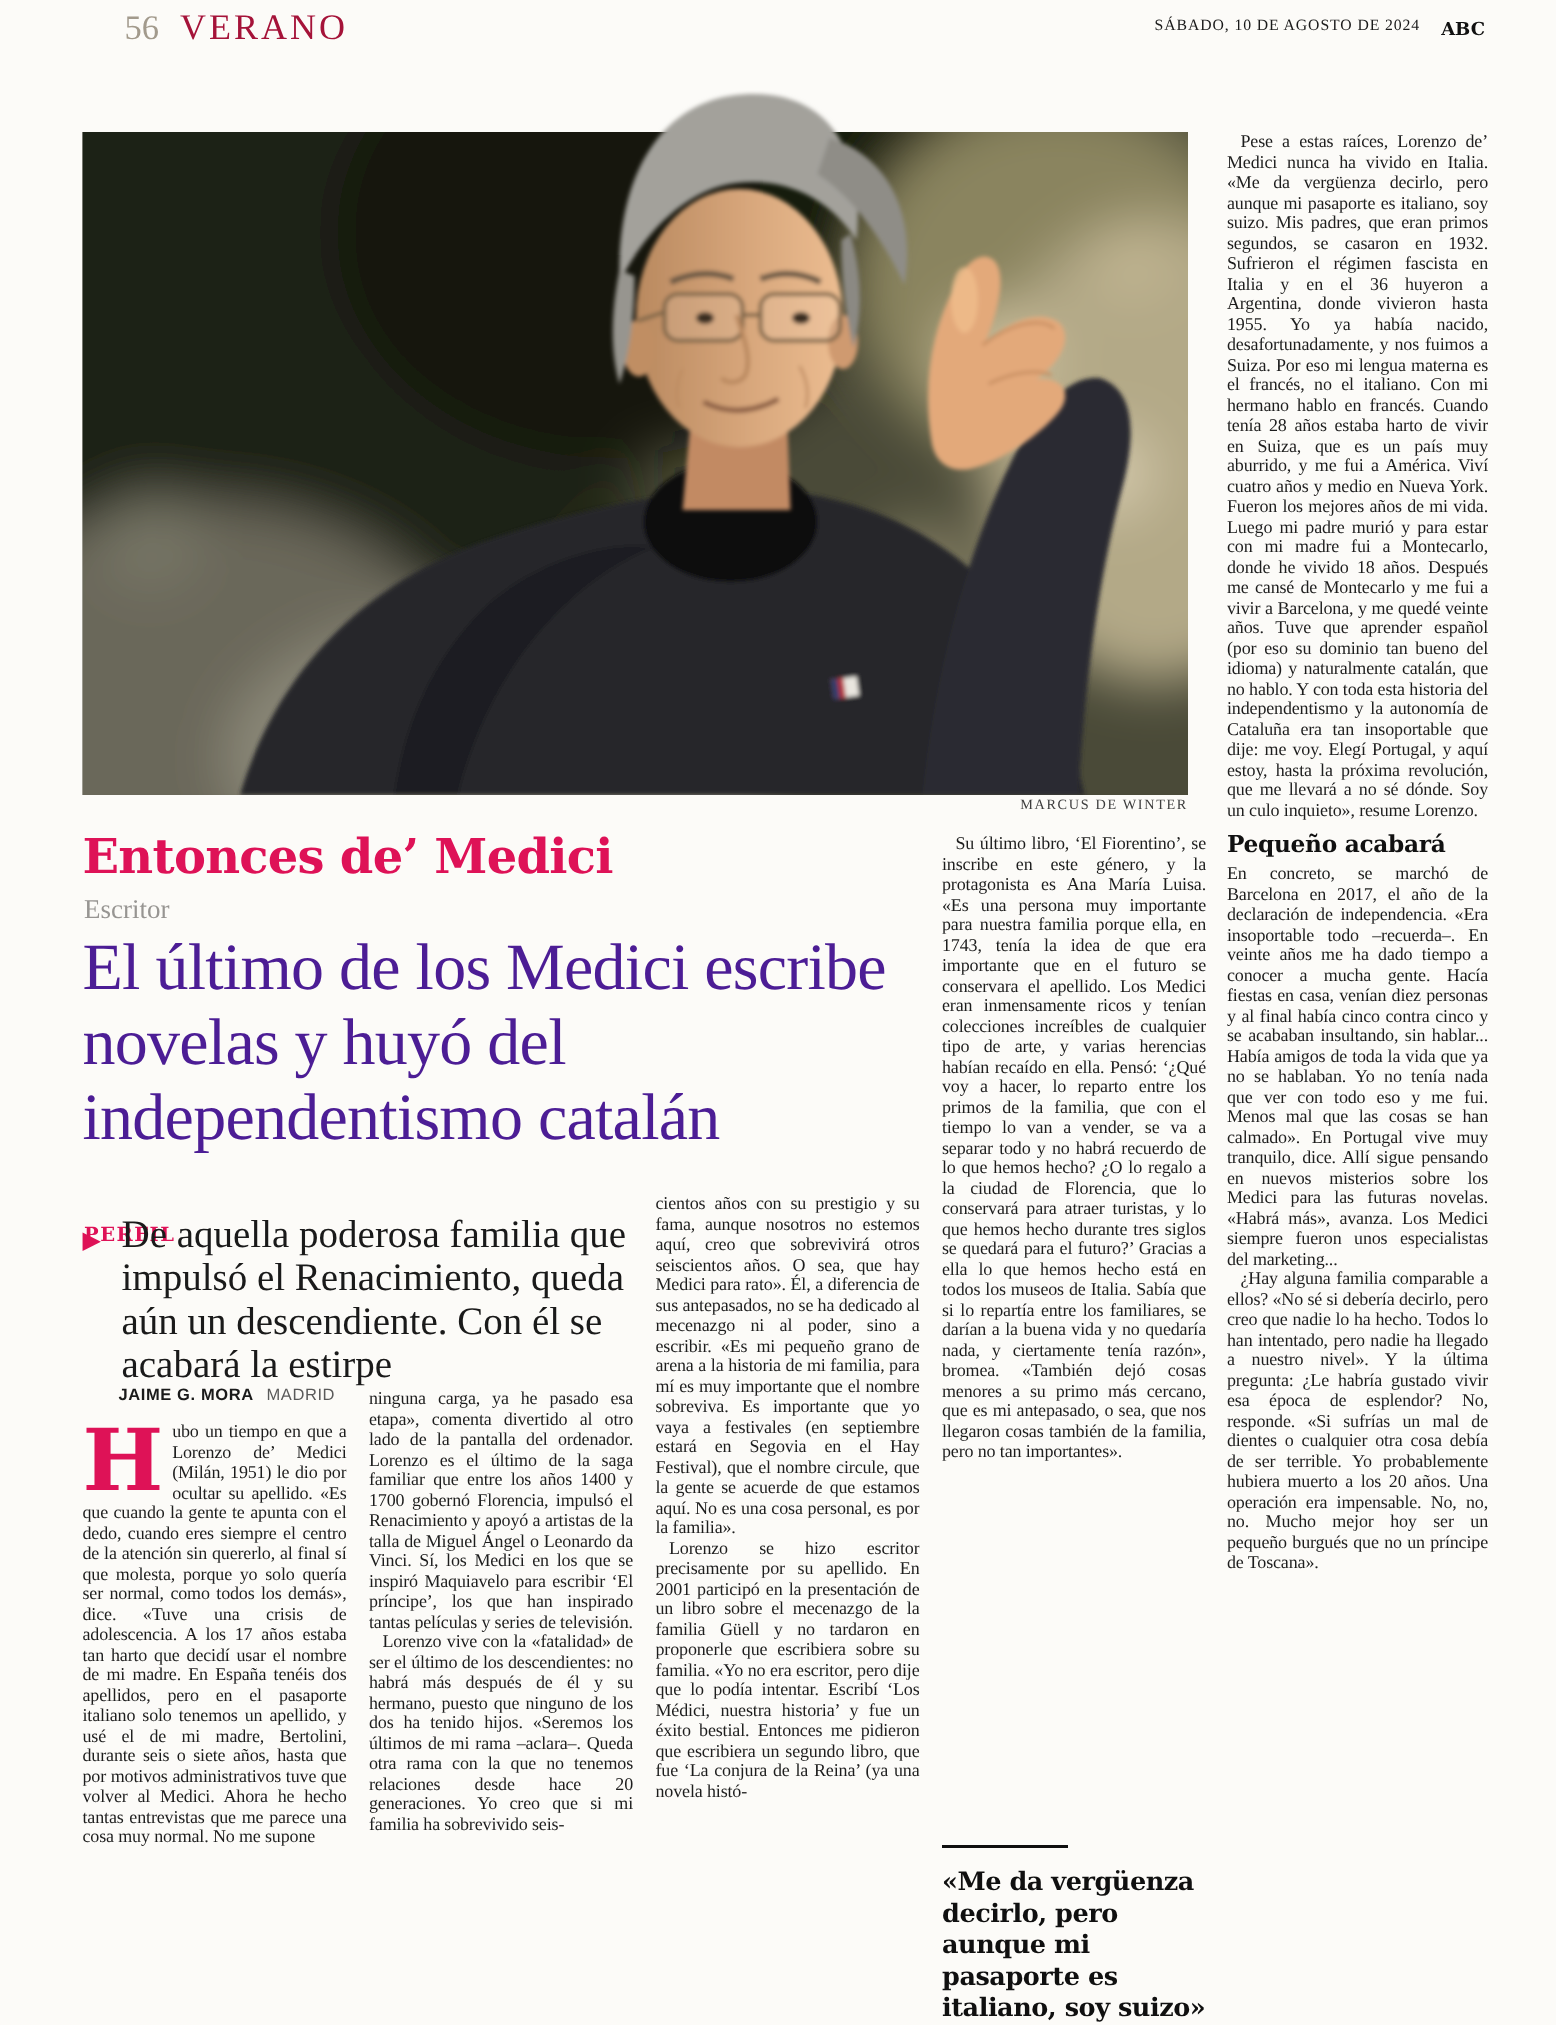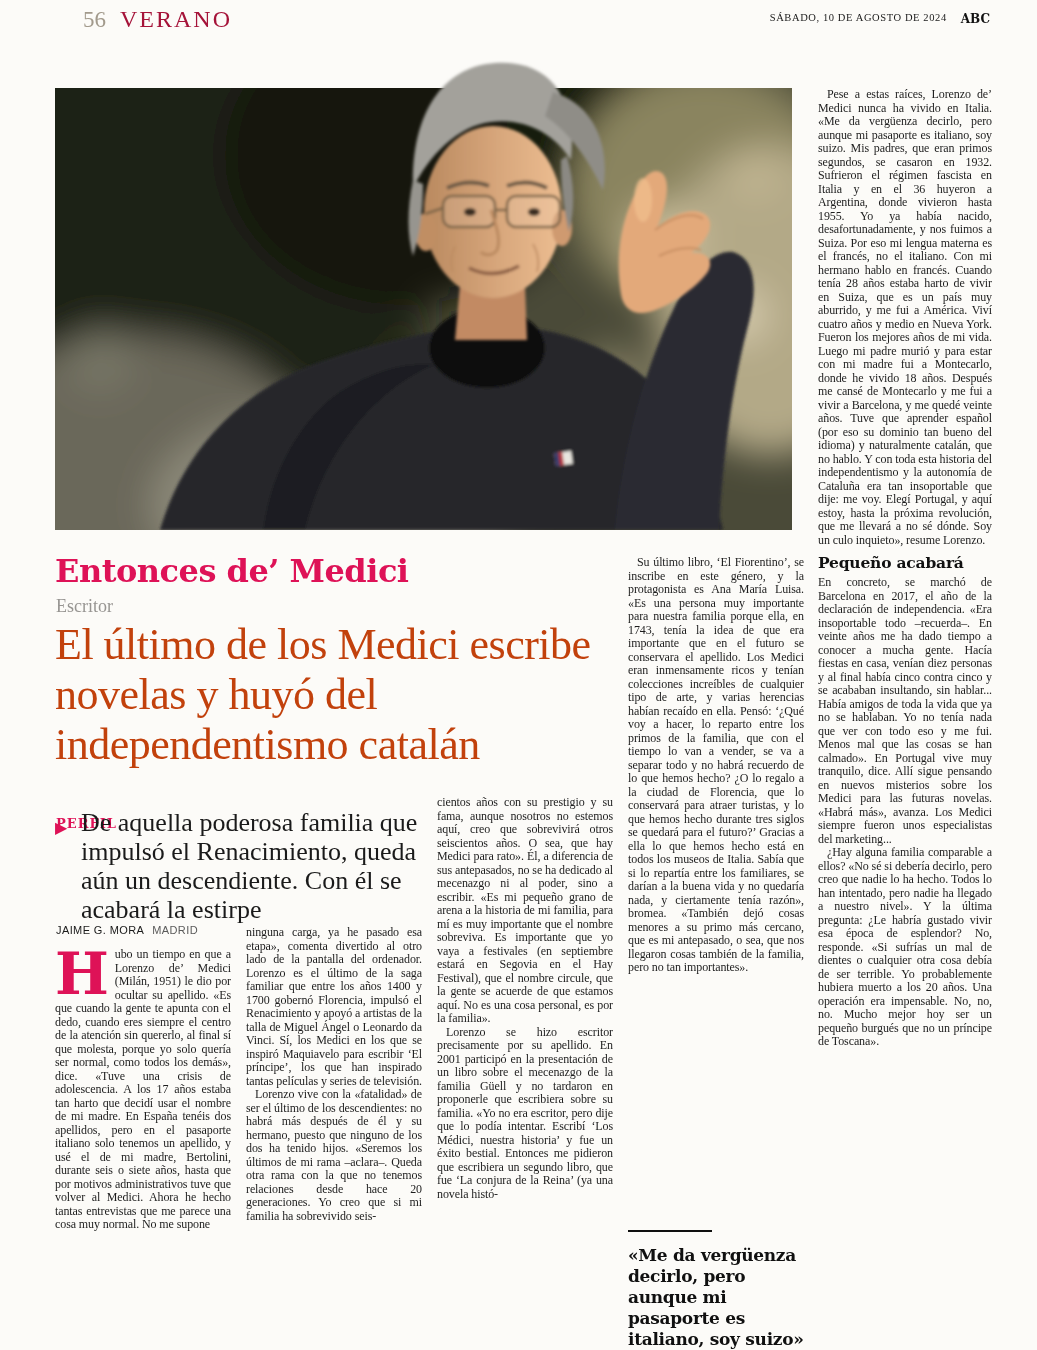--- a/index.html
+++ b/index.html
@@ -21,30 +21,30 @@
   .photo-credit{
     position:absolute;left:55px;top:532px;width:737px;text-align:right;
     font-size:9.5px;letter-spacing:1.1px;color:#3d3d3d;
   }
   
   .kicker{position:absolute;left:55px;top:552px;
     font-family:"DejaVu Serif",serif;font-weight:bold;font-size:32px;
     letter-spacing:-.5px;color:#de1257;}
   .kicker-role{position:absolute;left:56px;top:596px;font-size:18px;color:#979592;}
   .headline{position:absolute;left:55px;top:620px;width:580px;
-    font-size:44px;line-height:50px;letter-spacing:-.5px;color:#c2410c;}
+    font-size:44px;line-height:50px;letter-spacing:-.5px;color:#4c1d95;}
   .perfil-label{position:absolute;left:56px;top:788px;
     font-family:"DejaVu Serif",serif;font-weight:bold;font-size:13px;
     letter-spacing:1px;color:#de1257;margin-top:28px;}
   .standfirst{position:absolute;left:55px;top:808px;width:378px;
     font-size:26px;line-height:29px;color:#1a1a1a;padding-left:26px;box-sizing:border-box;}
   .standfirst .bullet{position:absolute;left:0;top:5px;font-size:16px;color:#de1257;}
   .byline{position:absolute;left:56px;top:924px;font-family:"Liberation Sans",sans-serif;
     font-size:11px;letter-spacing:.4px;color:#1a1a1a;}
-  .byline .author{font-weight:normal;}
+  .byline .author{font-weight:bold;margin-left:23px;}
   .byline .loc{color:#5a5a5a;margin-left:5px;}
   
   .col{position:absolute;overflow:hidden;font-size:12px;line-height:13.5px;
     letter-spacing:-.1px;text-align:justify;color:#1d1d1d;}
   .col p{margin:0;}
   .col p.indent{text-indent:9px;}
   .col p + p{margin-top:0;}
   .col1{left:55px;top:948px;width:176px;height:368px;}
   .col2{left:246px;top:926px;width:176px;height:390px;}
   .col3{left:437px;top:796px;width:176px;height:520px;}
@@ -153,20 +153,21 @@
         <path d="M478,184 Q486,198 482,212" stroke="#bb8a60" stroke-width="2" fill="none" opacity=".8"></path>
       </g>
       <g filter="url(#b2)">
         <path d="M566,234 C560,196 566,160 582,130 C590,112 601,107 608,114 C616,123 611,146 602,168 C620,152 641,146 652,156 C660,166 652,181 636,193 C652,191 660,201 652,213 C641,228 614,247 594,252 C578,256 568,248 566,234 Z" fill="#e3a97a"></path>
         <path d="M600,170 C618,156 638,151 648,159" stroke="#c88f62" stroke-width="2" fill="none"></path>
         <path d="M604,196 C620,188 636,186 646,190" stroke="#c88f62" stroke-width="2" fill="none"></path>
         <ellipse cx="588" cy="140" rx="9" ry="22" fill="#efbd8c" opacity=".8"></ellipse>
       </g>
     </svg>
   </div>
+  <div class="photo-credit">MARCUS DE WINTER</div>
 
   <div class="kicker">Entonces de’ Medici</div>
   <div class="kicker-role">Escritor</div>
   <h1 class="headline" style="margin:0;font-weight:normal">El último de los Medici escribe novelas y huyó del independentismo catalán</h1>
   <div class="perfil-label">PERFIL</div>
   <div class="standfirst">
     <span class="bullet">▶</span>
     <span>De aquella poderosa familia que impulsó el Renacimiento, queda aún un descendiente. Con él se acabará la estirpe</span>
   </div>
   <div class="byline">

